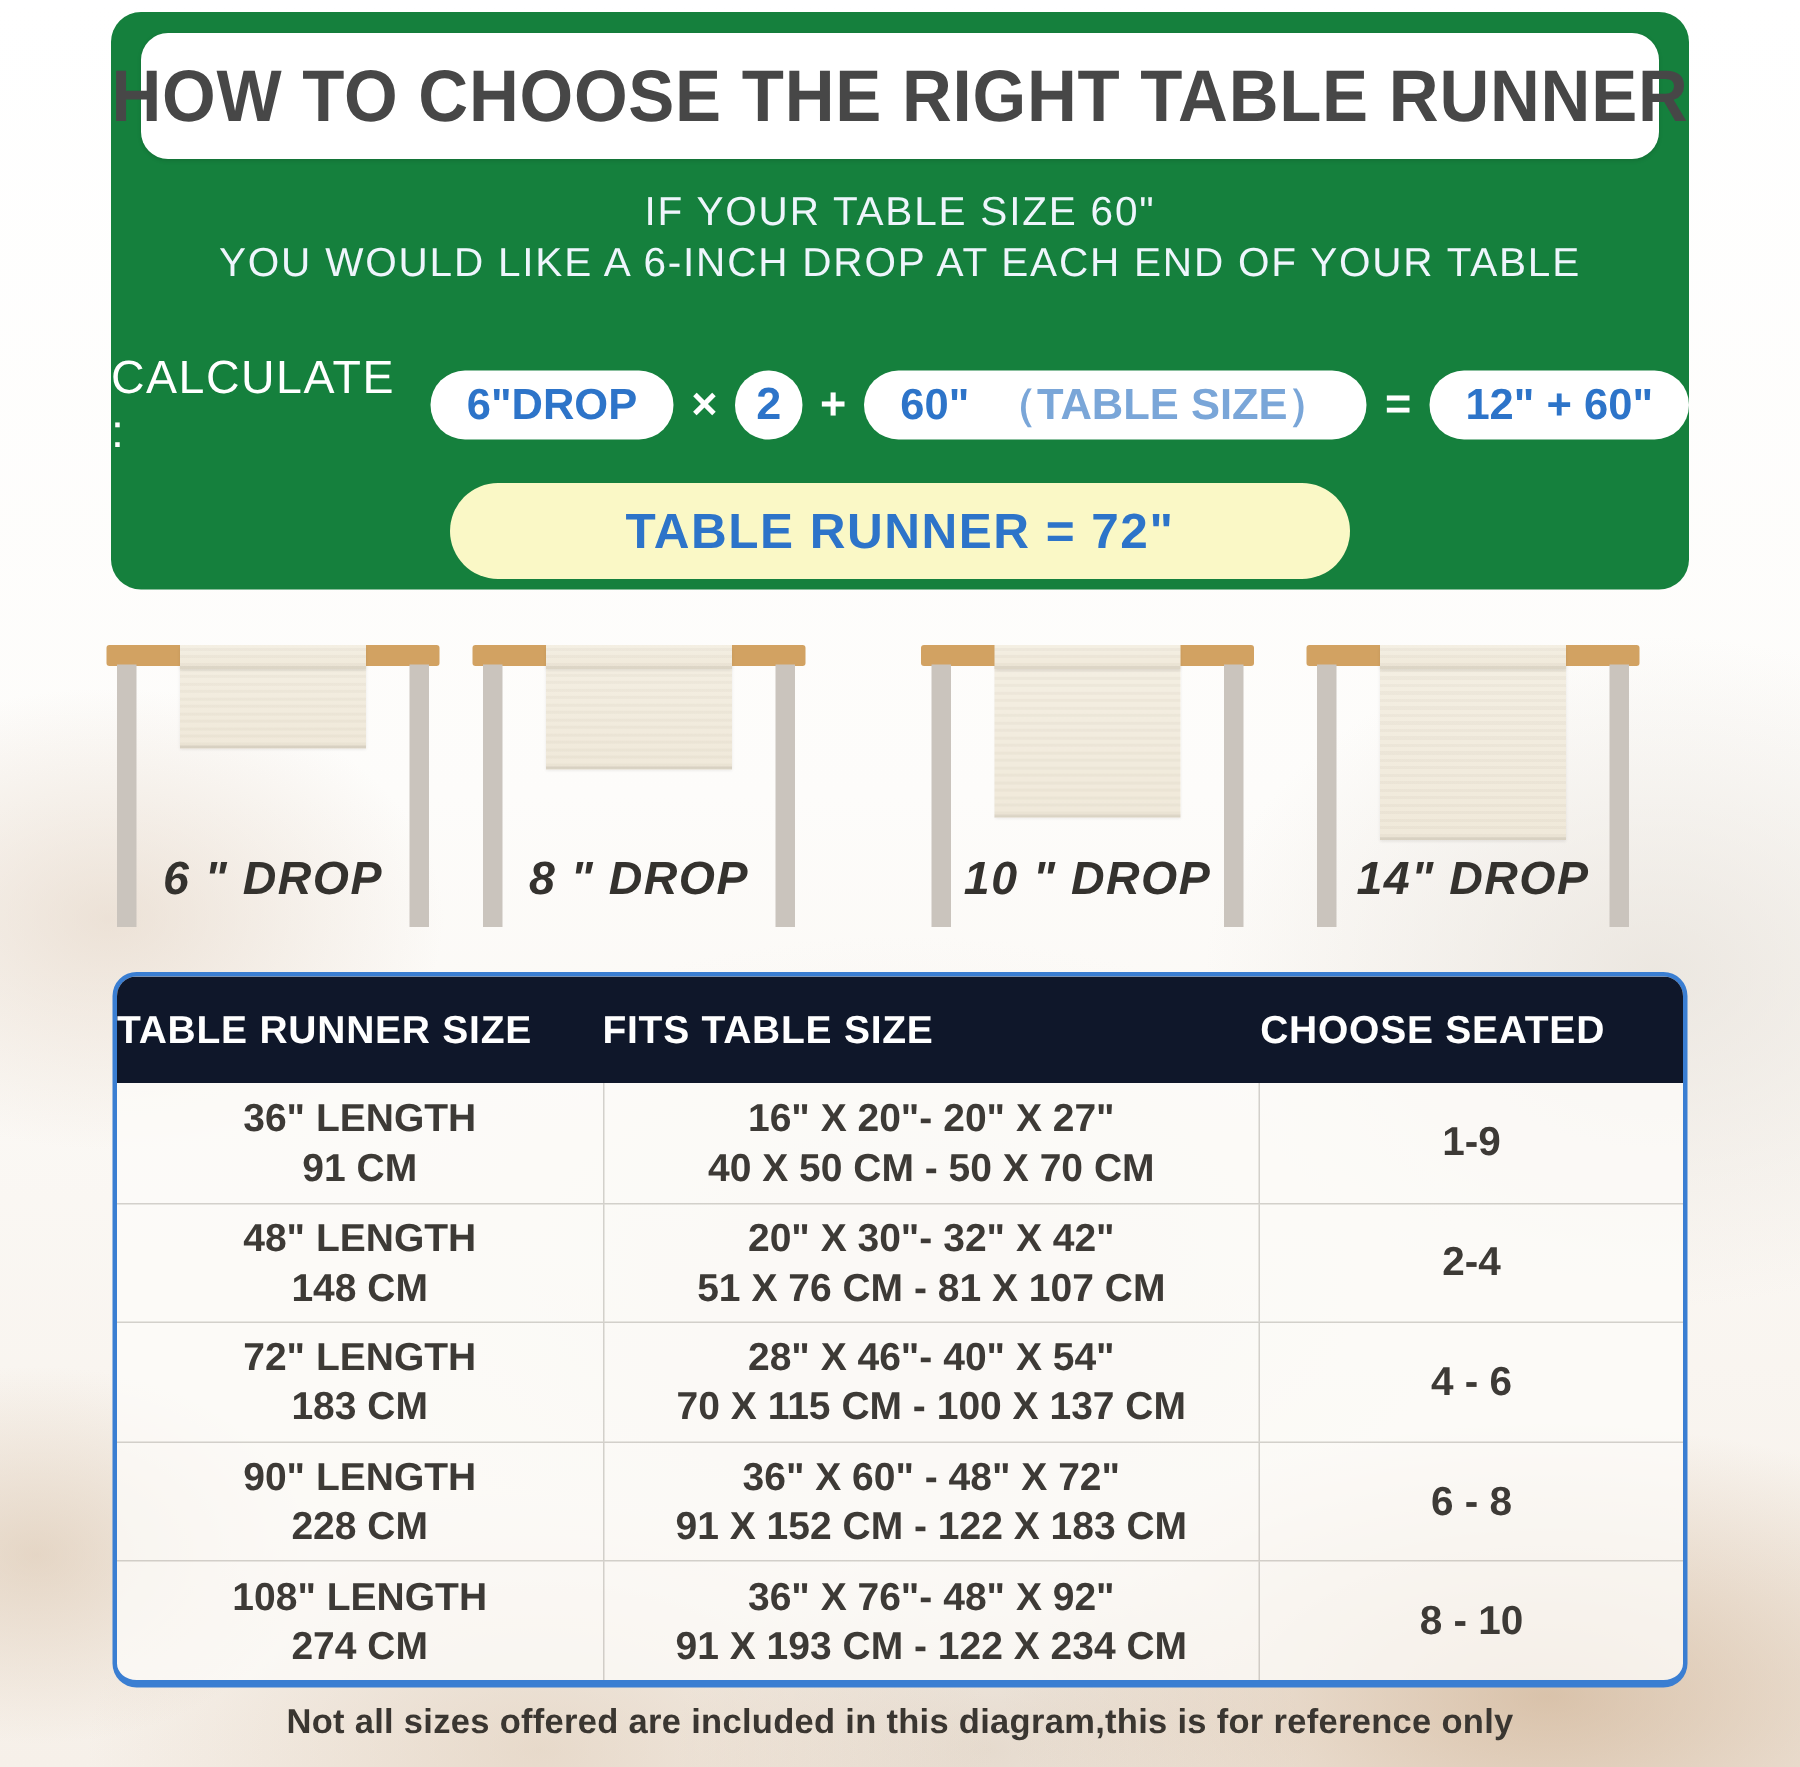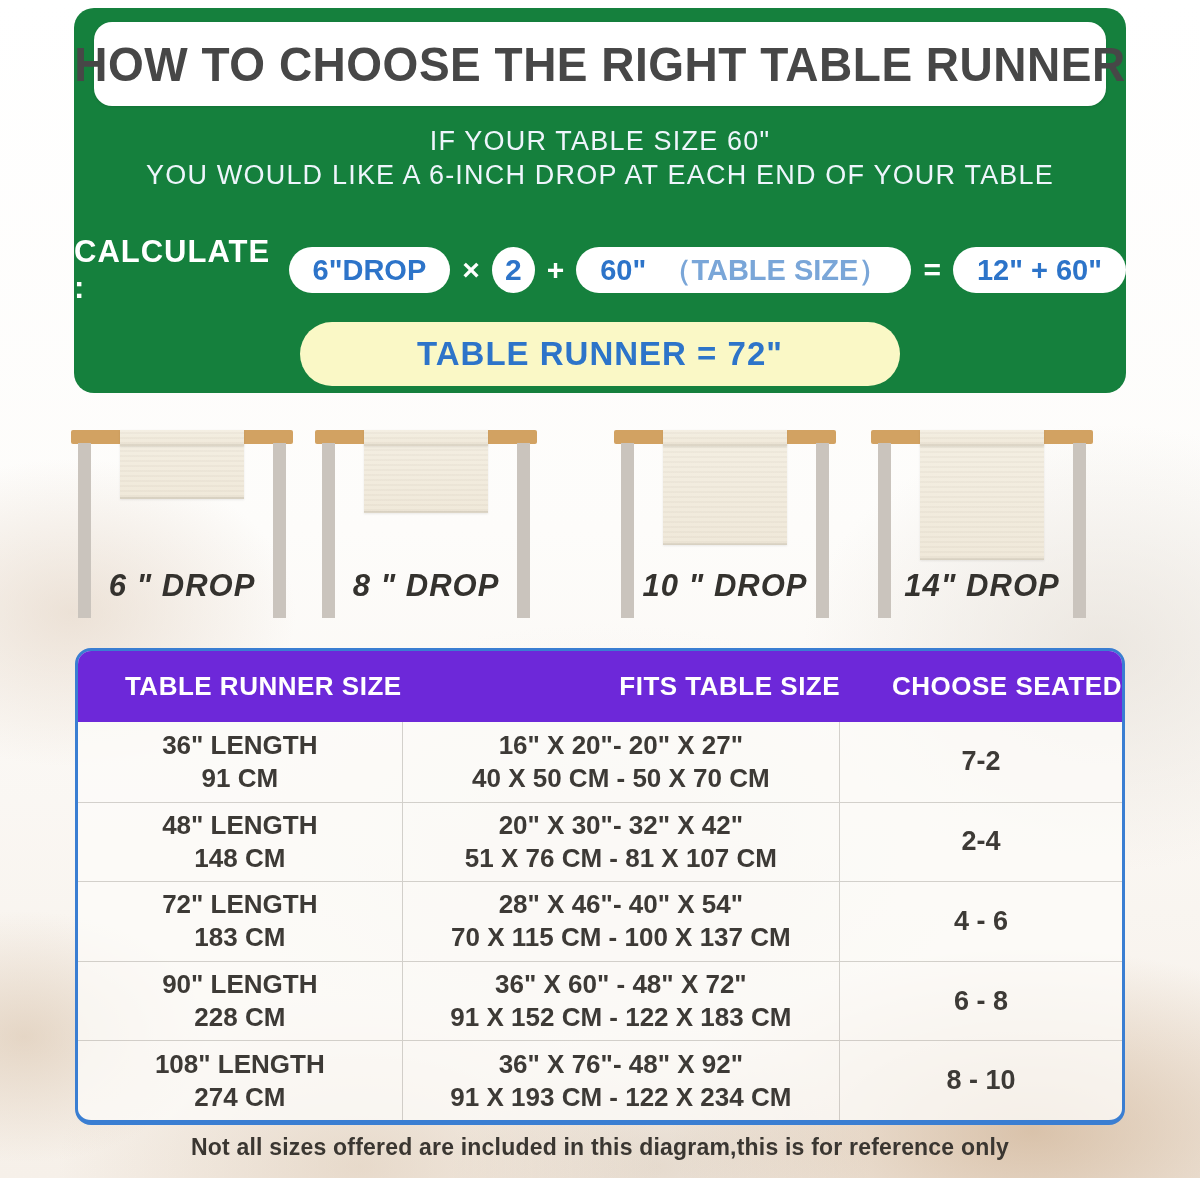--- a/index.html
+++ b/index.html
@@ -37,21 +37,21 @@
     transform:scaleY(1.06);white-space:nowrap;
   }
   .sub{
     margin:0;text-align:center;color:#eef5fc;font-weight:500;letter-spacing:1.2px;
     font-size:27px;line-height:34px;
   }
   .sub.first{margin-top:18px;}
   .calc-row{
     margin-top:42px;display:flex;align-items:center;justify-content:center;gap:12px;
   }
-  .calc-label{color:#ffffff;font-weight:700;font-size:31px;letter-spacing:1px;}
+  .calc-label{color:#ffffff;font-weight:400;font-size:31px;letter-spacing:1px;}
   .pill{
     background:#ffffff;color:#2d74c9;font-weight:800;font-size:29px;
     padding:7px 24px;border-radius:26px;white-space:nowrap;line-height:32px;
   }
   .pill .paren{font-weight:600;color:#7aa6d8;}
   .pill.circle{
     width:46px;height:46px;padding:0;border-radius:50%;
     display:flex;align-items:center;justify-content:center;font-size:30px;
   }
   .op{color:#ffffff;font-weight:800;font-size:30px;}
@@ -86,22 +86,22 @@
     white-space:nowrap;
   }
 
   
   .size-card{
     position:absolute;left:75px;top:648px;width:1050px;height:477px;box-sizing:border-box;
     border:3px solid #3a7ed2;border-bottom-width:5px;border-radius:16px;overflow:hidden;
     background:rgba(252,251,249,.78);
   }
   .card-head{
-    height:71px;background:#6d28d9;display:grid;grid-template-columns:31% 42% 27%;
-    align-items:center;text-align:right;
+    height:71px;background:#0f172a;display:grid;grid-template-columns:31% 42% 27%;
+    align-items:center;text-align:left;
   }
   .card-head span{color:#ffffff;font-weight:800;font-size:26px;letter-spacing:.5px;}
   .rows{display:grid;grid-auto-rows:1fr;height:398px;}
   .trow{display:grid;grid-template-columns:31% 42% 27%;align-items:center;}
   .trow + .trow{border-top:1px solid rgba(150,145,138,.4);}
   .cell{text-align:center;color:#3d3a36;font-weight:700;font-size:26px;line-height:33px;}
   .cell.c2{border-left:1px solid rgba(150,145,138,.4);border-right:1px solid rgba(150,145,138,.4);height:100%;display:flex;flex-direction:column;justify-content:center;}
   .cell.c3{font-size:27px;}
 
   .footnote{
@@ -180,21 +180,21 @@
   <div class="rows">
   <div class="trow">
     <div class="cell c1">
       <div class="l1">36" LENGTH</div>
       <div class="l2">91 CM</div>
     </div>
     <div class="cell c2">
       <div class="l1">16" X 20"- 20" X 27"</div>
       <div class="l2">40 X 50 CM - 50 X 70 CM</div>
     </div>
-    <div class="cell c3">7-2</div>
+    <div class="cell c3">1-9</div>
   </div>
 
   <div class="trow">
     <div class="cell c1">
       <div class="l1">48" LENGTH</div>
       <div class="l2">148 CM</div>
     </div>
     <div class="cell c2">
       <div class="l1">20" X 30"- 32" X 42"</div>
       <div class="l2">51 X 76 CM - 81 X 107 CM</div>

